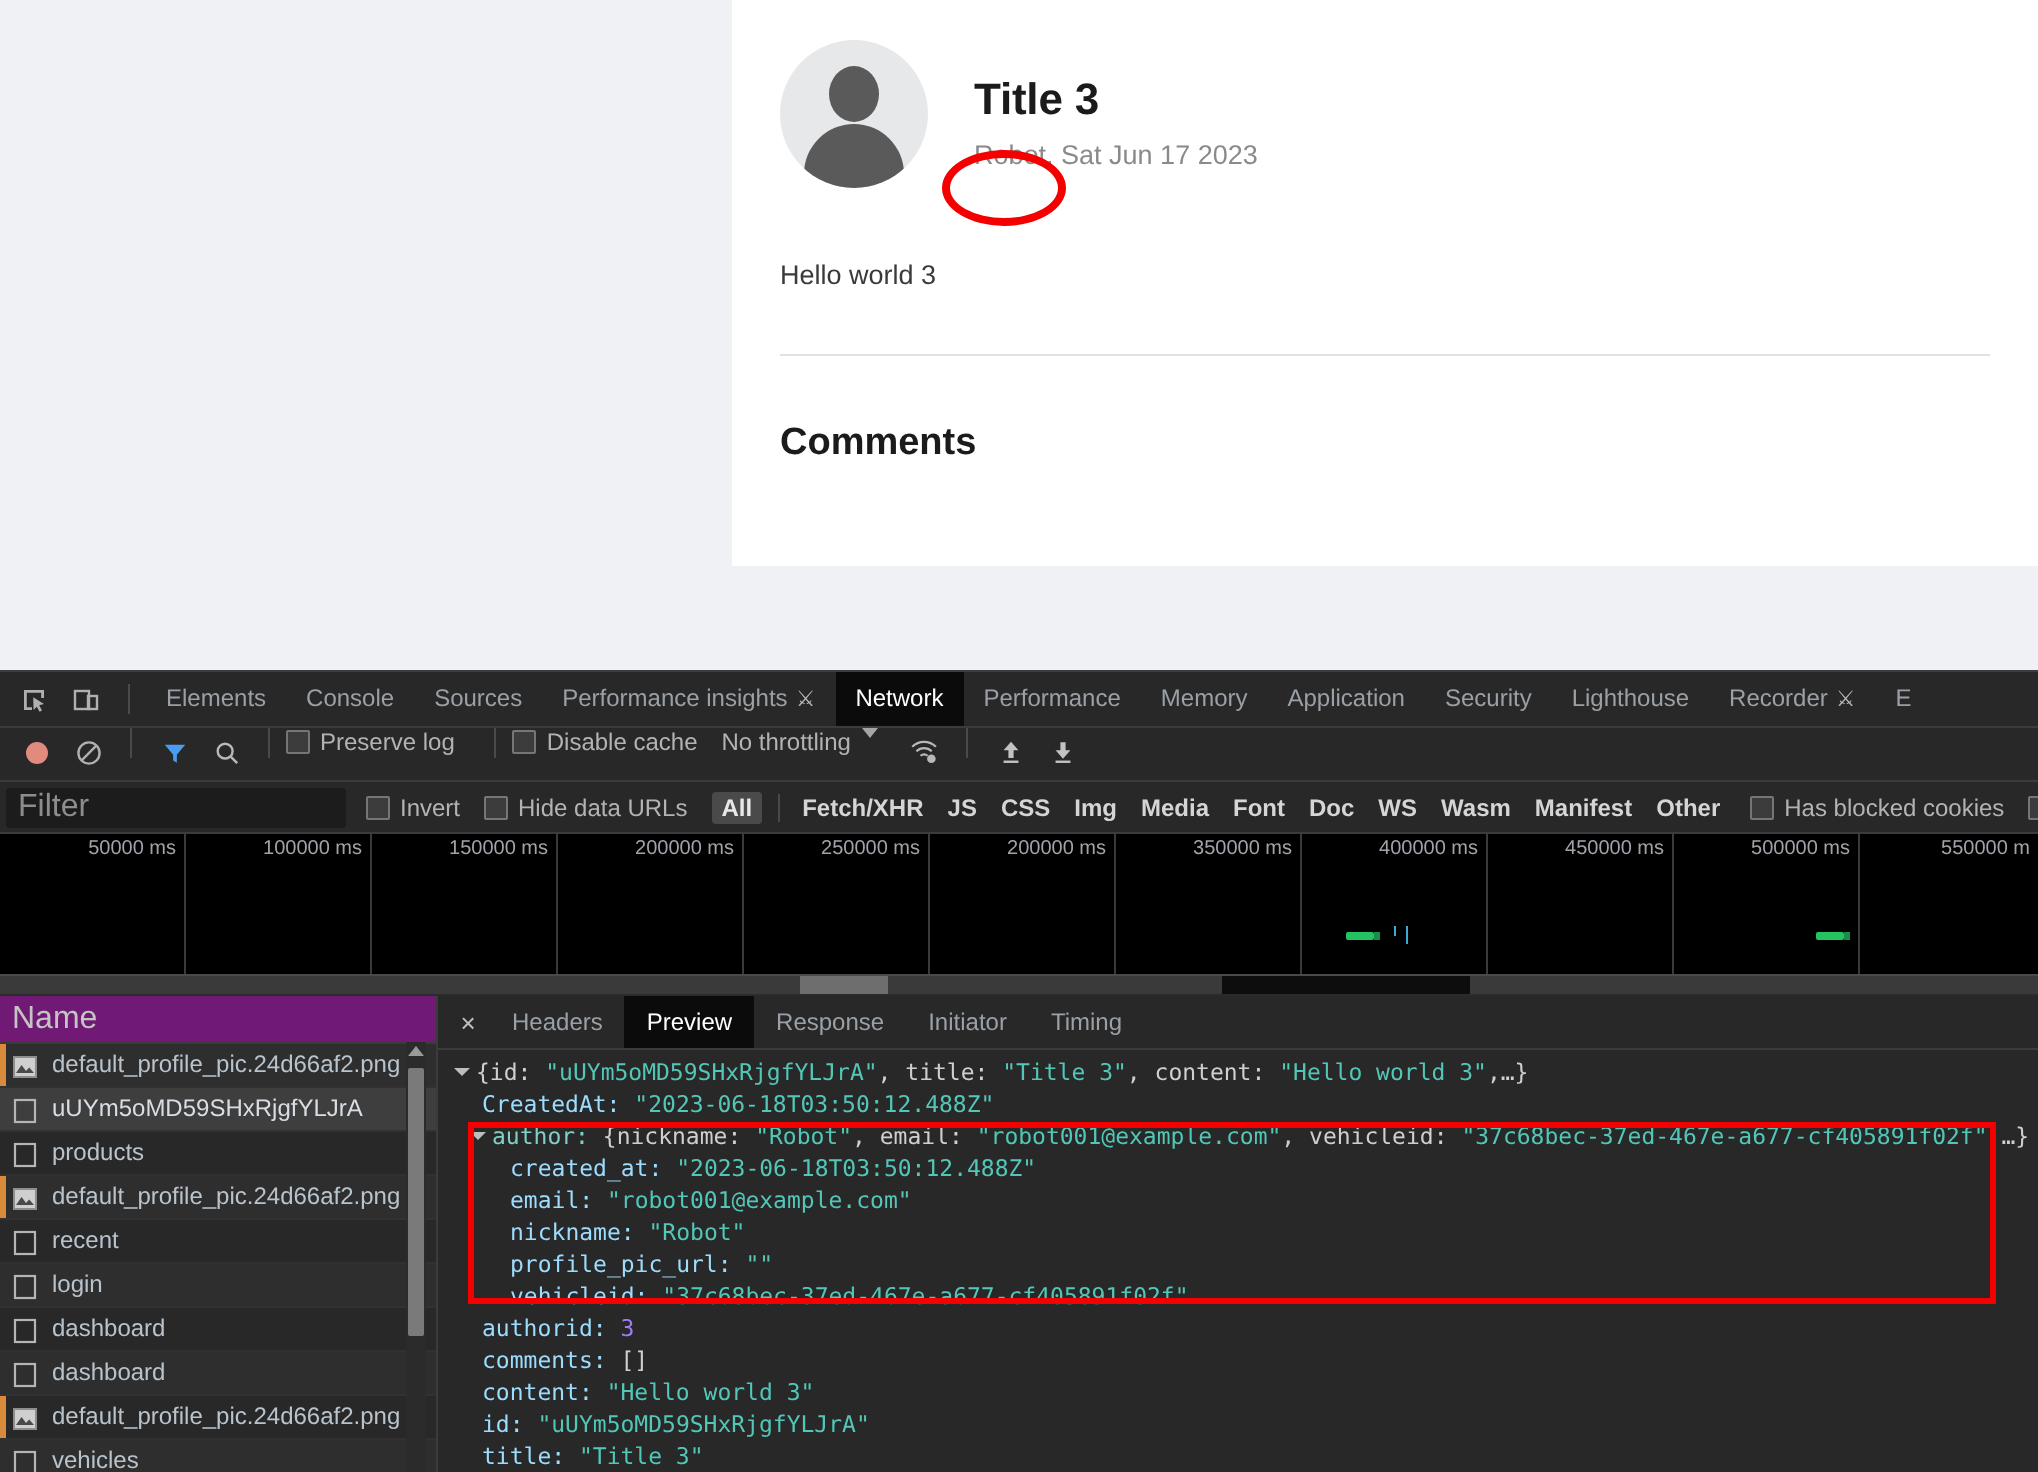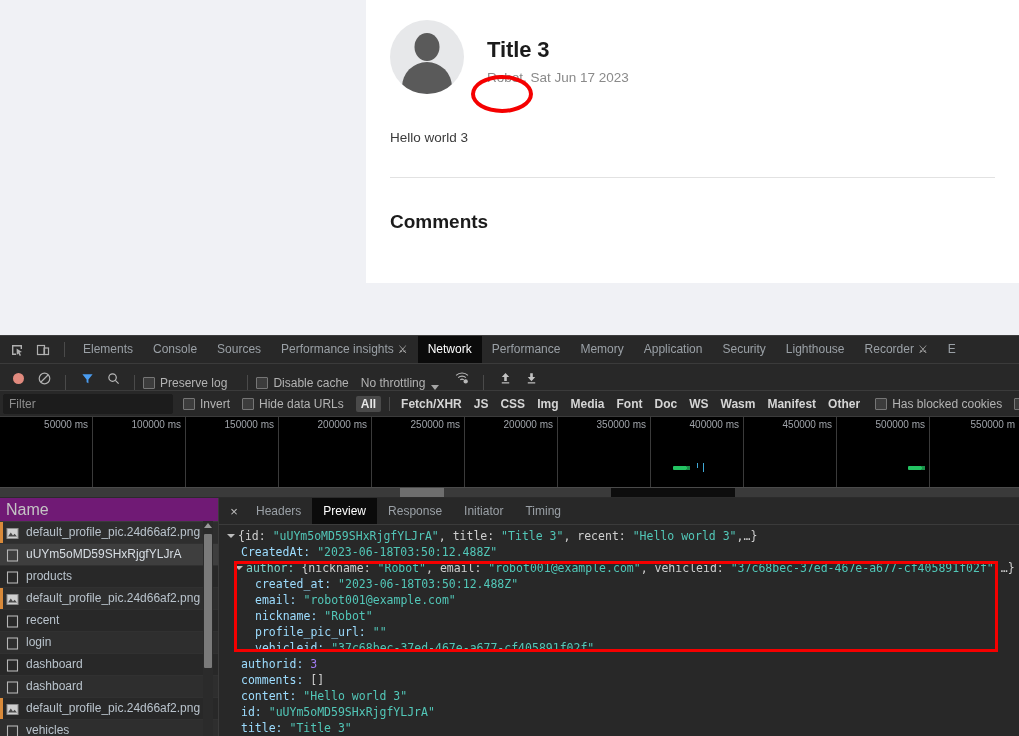--- a/index.html
+++ b/index.html
@@ -100,21 +100,21 @@
   .dt-sep { width: 1px; height: 15px; background: #4a4a4a; margin: 0 8px; flex:0 0 auto;}
   .dt-tab {
     padding: 0 10px; height: 27px; line-height: 27px;
     color: #9aa0a6; font-size: 12px; flex: 0 0 auto;
   }
   .dt-tab.active { background: #0b0b0b; color: #ffffff; }
   .dt-tab .warn { color: #b8b8b8; margin-left: 4px; font-size: 11px;}
 
   
   .dt-nettoolbar {
-    display: flex; align-items: flex-end; height: 26px;
+    display: flex; align-items: flex-start; height: 26px;
     background: #282828; border-bottom: 1px solid #3b3b3b;
     padding-left: 5px; white-space: nowrap; overflow: hidden;
   }
   .rec-dot {
     width: 11px; height: 11px; border-radius: 50%;
     background: #e18a7e; display: inline-block;
   }
   .chk {
     width: 10px; height: 10px; border: 1px solid #767676;
     border-radius: 1px; display: inline-block; background: #3c3c3c;
@@ -130,21 +130,21 @@
 
   
   .dt-filterrow {
     display: flex; align-items: center; height: 25px;
     background: #282828; border-bottom: 1px solid #3b3b3b;
     white-space: nowrap; overflow: hidden;
   }
   .filter-input {
     width: 158px; height: 18px; margin-left: 3px; margin-right: 10px;
     background: #1c1c1c; border: 1px solid #1c1c1c; border-radius: 2px;
-    color: #8d8d8d; font-size: 12px; padding: 0 5px; line-height: 18px;
+    color: #8d8d8d; font-size: 16px; padding: 0 5px; line-height: 18px;
     flex: 0 0 auto;
   }
   .ftype {
     color: #d5d5d5; font-size: 12px; font-weight: bold; padding: 1px 5px;
     margin-right: 2px; border-radius: 2px; flex:0 0 auto;
   }
   .ftype.on { background: #4a4a4a; color: #e8e8e8; }
   .fsep { width:1px; height:14px; background:#4a4a4a; margin: 0 6px; flex:0 0 auto;}
 
   
@@ -572,21 +572,21 @@
           <div class="d-tab">Headers</div>
           <div class="d-tab active">Preview</div>
           <div class="d-tab">Response</div>
           <div class="d-tab">Initiator</div>
           <div class="d-tab">Timing</div>
         </div>
 
         <div class="json-view">
 
           <div class="jline">
-            <span class="jarrow open"></span><span class="jpunct">{id: </span><span class="jstr">"uUYm5oMD59SHxRjgfYLJrA"</span><span class="jpunct">, title: </span><span class="jstr">"Title 3"</span><span class="jpunct">, recent: </span><span class="jstr">"Hello world 3"</span><span class="jpunct">,…}</span>
+            <span class="jarrow open"></span><span class="jpunct">{id: </span><span class="jstr">"uUYm5oMD59SHxRjgfYLJrA"</span><span class="jpunct">, title: </span><span class="jstr">"Title 3"</span><span class="jpunct">, content: </span><span class="jstr">"Hello world 3"</span><span class="jpunct">,…}</span>
           </div>
 
           <div class="jline ind1">
             <span class="jkey">CreatedAt: </span><span class="jstr">"2023-06-18T03:50:12.488Z"</span>
           </div>
 
           <div class="jline ind1" style="padding-left:16px">
             <span class="jarrow open"></span><span class="jkey2">author: </span><span class="jpunct">{nickname: </span><span class="jstr">"Robot"</span><span class="jpunct">, email: </span><span class="jstr">"robot001@example.com"</span><span class="jpunct">, vehicleid: </span><span class="jstr">"37c68bec-37ed-467e-a677-cf405891f02f"</span><span class="jpunct">,…}</span>
           </div>
 

